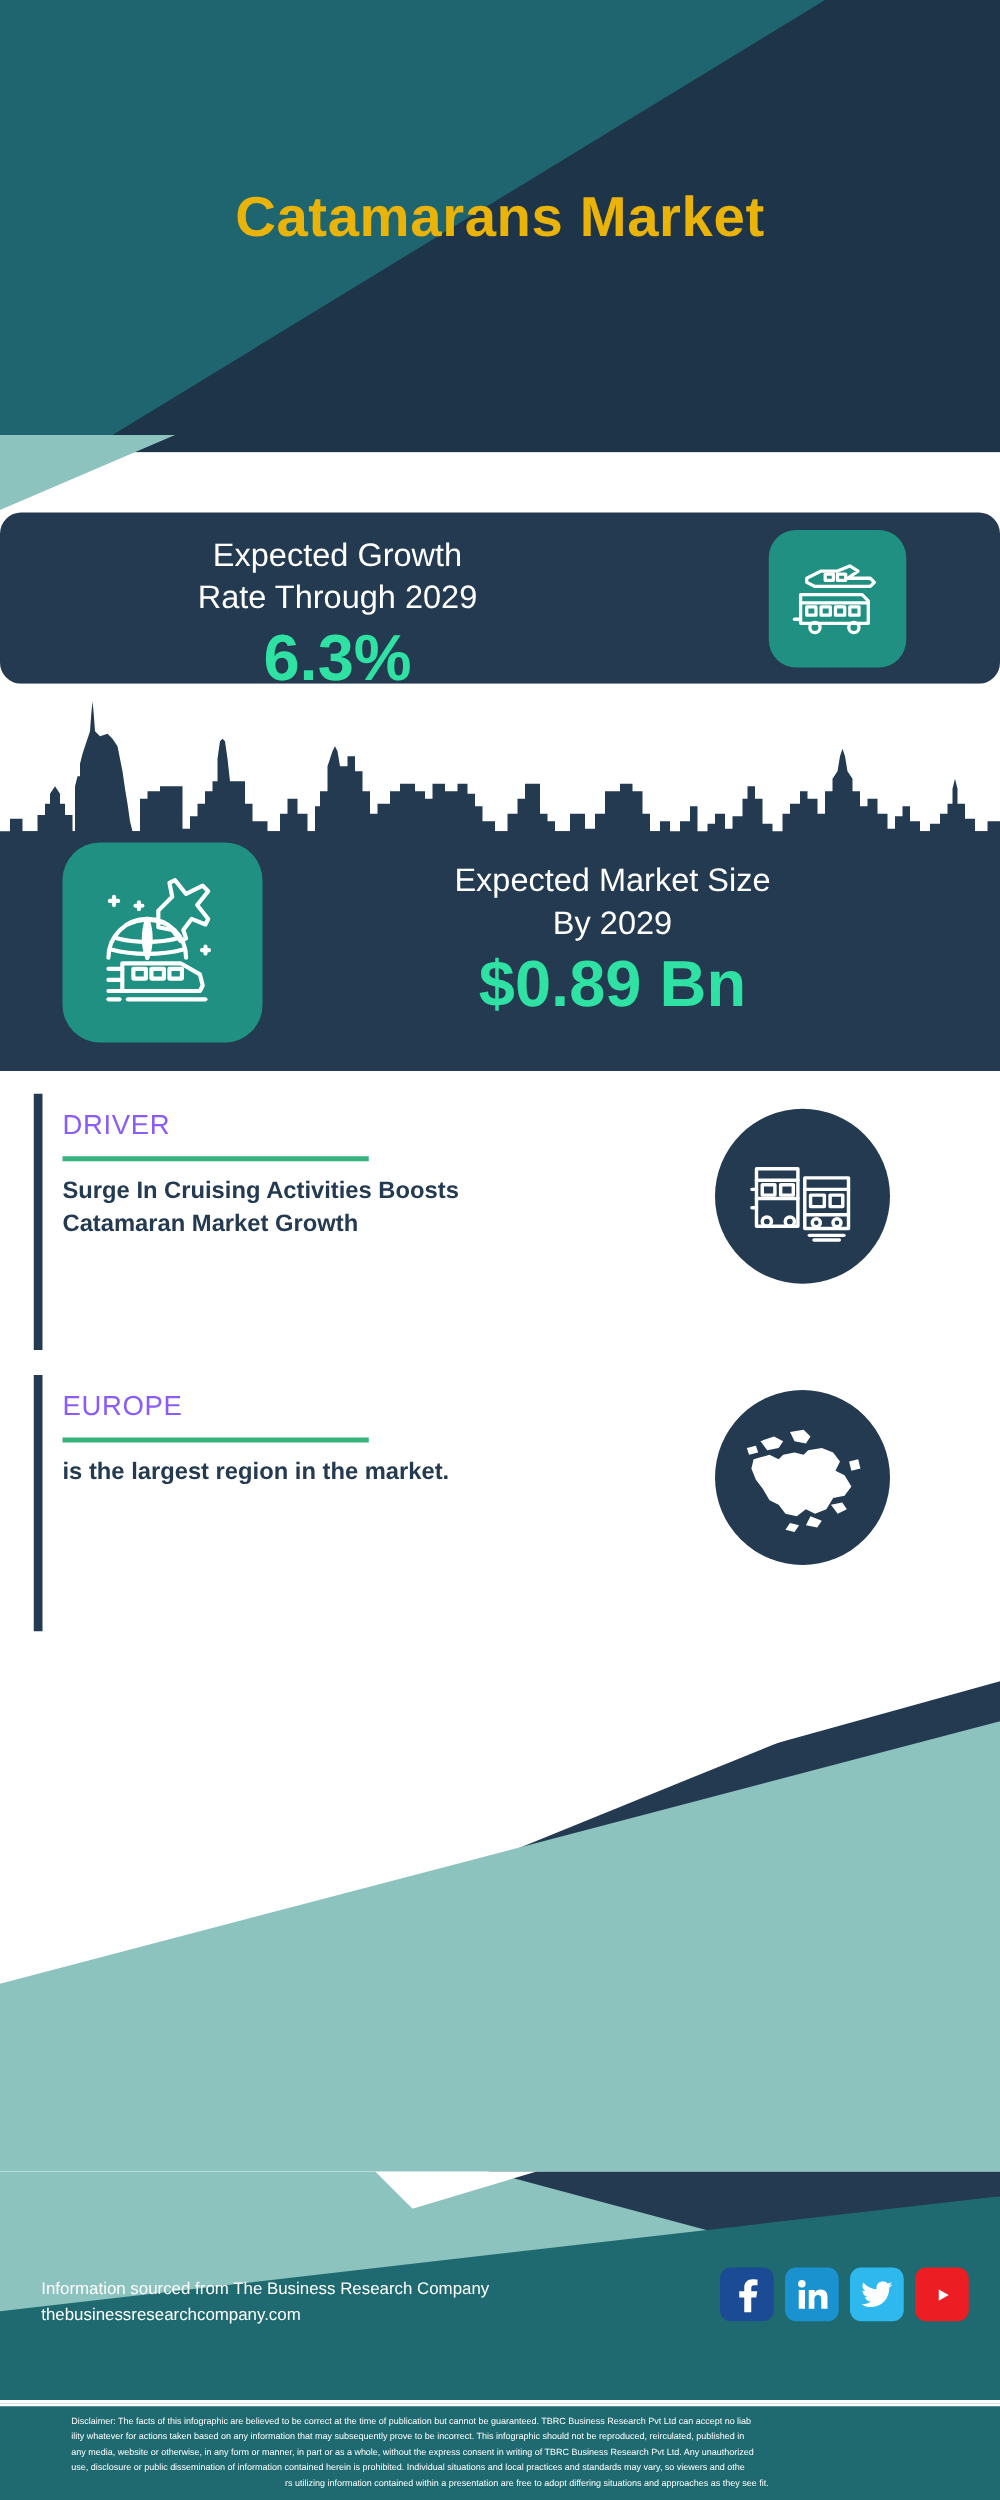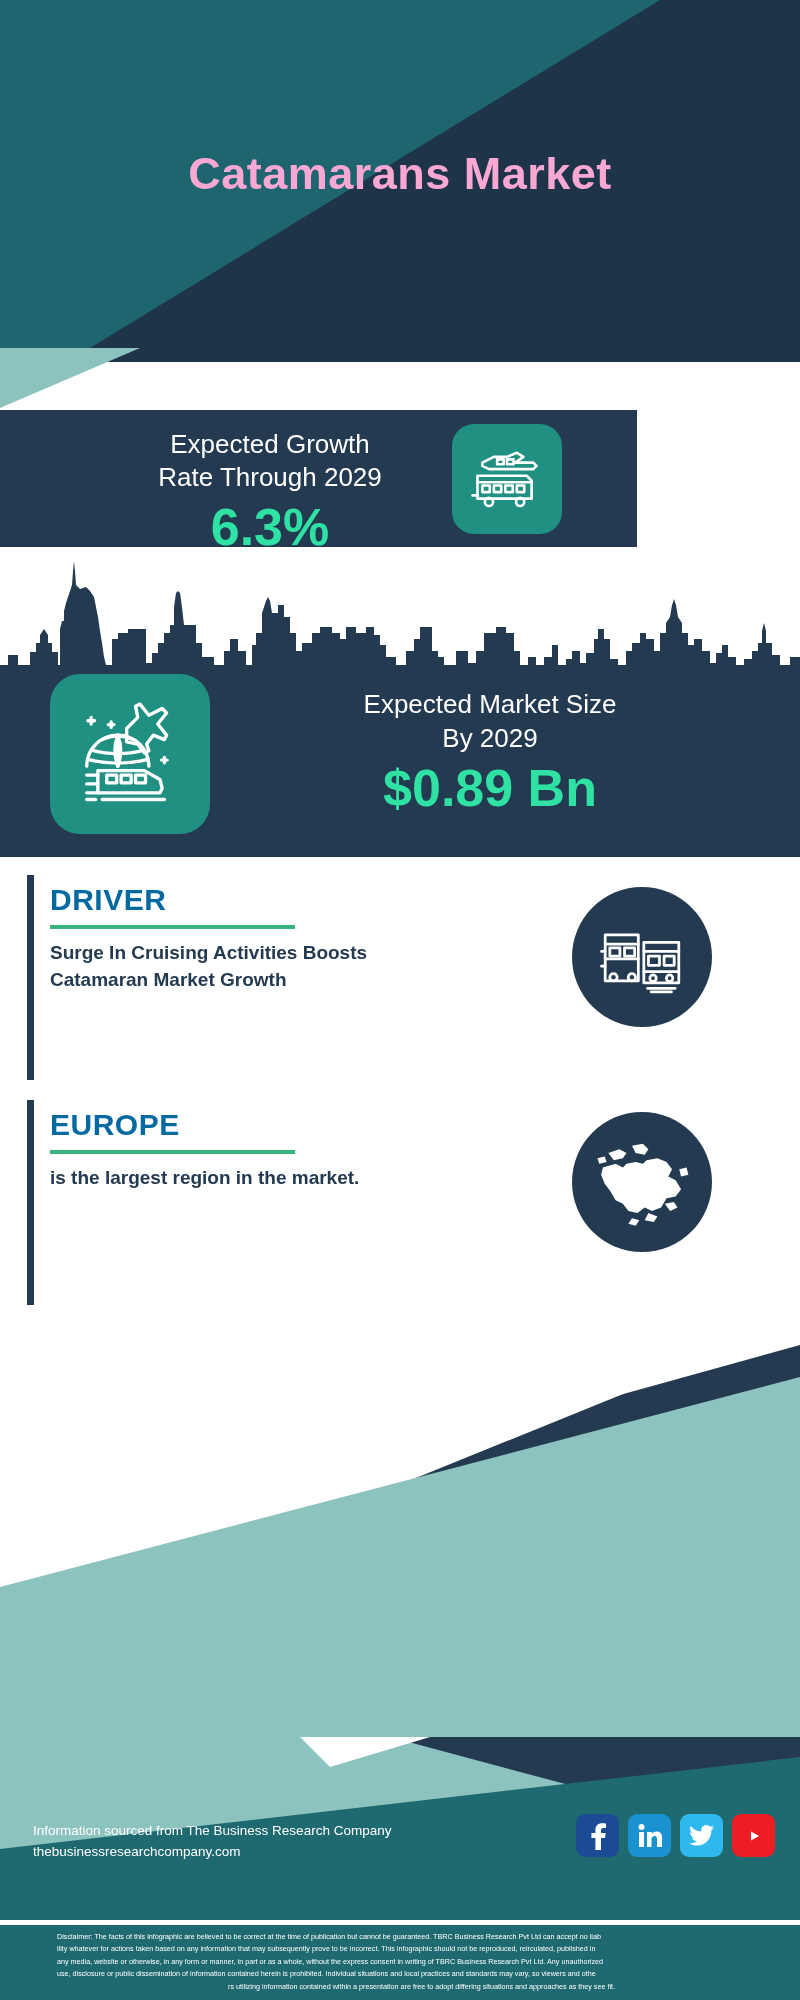--- a/index.html
+++ b/index.html
@@ -19,21 +19,21 @@
     overflow:hidden;
   }
   .header-tri {
     position:absolute; left:0; top:0; width:800px; height:348px;
     background:#1f6570;
     clip-path:polygon(0 0, 660px 0, 90px 348px, 0 348px);
   }
   .header-title {
     position:absolute; left:0; top:0; width:800px; height:348px;
     display:flex; align-items:center; justify-content:center;
-    color:#f9a8d4; font-size:45px; font-weight:bold; letter-spacing:0.5px;
+    color:#eab308; font-size:45px; font-weight:bold; letter-spacing:0.5px;
     z-index:3;
   }
 
   
   .teal-wedge {
     position:absolute; left:0; top:348px; width:800px; height:60px;
     background:#ffffff; overflow:hidden;
   }
   .teal-wedge-shape {
     position:absolute; left:0; top:0; width:160px; height:60px;
@@ -41,22 +41,23 @@
     clip-path:polygon(0 0, 140px 0, 0 60px);
   }
   .teal-wedge-dark {
     position:absolute; left:90px; top:0; width:710px; height:14px;
     background:#1e3449;
     clip-path:polygon(30px 0, 710px 0, 710px 14px, 0 14px);
   }
 
   
   .growth {
-    position:absolute; left:0; top:410px; width:637px; height:137px;
+    position:absolute; left:0; top:410px; width:800px; height:137px;
     background:#233a51;
+    border-radius:17px;
   }
   .growth-text {
     position:absolute; left:30px; top:18px; width:480px;
     text-align:center; color:#ffffff;
   }
   .growth-label { font-size:26px; line-height:33px; font-weight:normal; }
   .growth-value {
     font-size:52px; font-weight:bold; color:#2fe2a3; line-height:62px;
     margin-top:2px;
   }
@@ -91,21 +92,21 @@
   }
 
   
   .cards { position:absolute; left:0; top:857px; width:800px; height:460px; background:#ffffff; }
   .card { position:absolute; left:0; width:800px; height:215px; }
   .card-bar {
     position:absolute; left:27px; top:0; width:7px; height:205px; background:#233a51;
   }
   .card-body { position:absolute; left:50px; top:6px; width:390px; }
   .card-title {
-    font-size:30px; font-weight:bold; color:#0369a1; letter-spacing:0.5px; line-height:38px;
+    font-size:22px; font-weight:normal; color:#8b5cf6; letter-spacing:0.5px; line-height:38px;
   }
   .card-rule { width:245px; height:4px; background:#36b37e; margin:6px 0 10px 0; }
   .card-desc { font-size:19px; font-weight:bold; color:#233a51; line-height:27px; }
   .card-circle {
     position:absolute; right:88px; top:12px; width:140px; height:140px;
     background:#233a51; border-radius:50%;
     display:flex; align-items:center; justify-content:center;
   }
 
   

